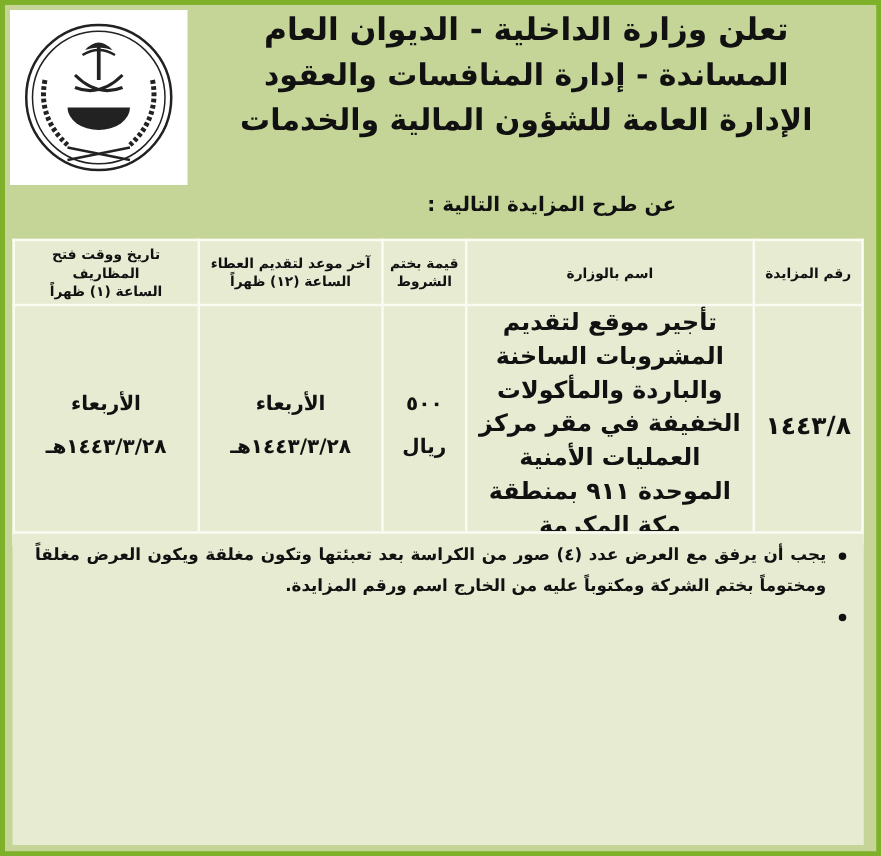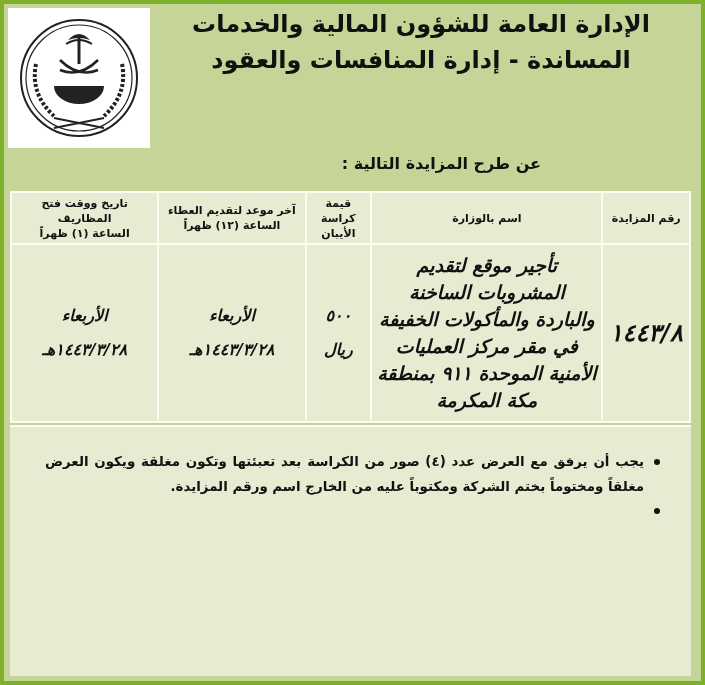--- a/index.html
+++ b/index.html
@@ -30,30 +30,30 @@
   }
   table.bid {
     position:absolute; left:10px; top:191px; width:681px;
     border-collapse:collapse; background:#e6ebd2;
   }
   table.bid td, table.bid th {
     border:2px solid #fafcf2; text-align:center; color:#111;
     font-weight:bold; padding:0 4px;
   }
   table.bid th { font-size:11px; line-height:15px; height:50px; }
-  table.bid td { height:176px;font-style:italic; }
-  .c-num { width:78px; font-size:24px; }
+  table.bid td { height:176px; }
+  .c-num { width:78px; font-size:20px; }
   .c-name { width:236px; font-size:19px; line-height:27px; }
   .c-price { width:58px; font-size:16px; line-height:34px; }
   .c-date { width:143px; font-size:16px; line-height:34px; }
   .notes {
     position:absolute; left:10px; top:425px; width:681px; height:249px;
     background:#e6ebd2; border-top:2px solid #fafcf2;
   }
-  .notes ul { list-style:none; margin:17px; padding:6px 14px 0 18px; }
+  .notes ul { list-style:none; margin:0; padding:6px 14px 0 18px; }
   .notes li {
     position:relative; padding-right:16px; font-size:13.4px;
     font-weight:bold; line-height:24.5px; color:#111; text-align:justify;
   }
   .notes li .dot {
     position:absolute; right:0; top:9px; width:6px; height:6px;
     background:#111; border-radius:50%;
   }
   .iban { font-family:"Liberation Serif", serif; font-weight:normal; font-size:16px; }
 </style>
@@ -71,32 +71,33 @@
       <path d="M44 46 q18 18 38 10" stroke="#222" stroke-width="2.5" fill="none"></path>
       <path d="M82 46 q-18 18 -38 10" stroke="#222" stroke-width="2.5" fill="none"></path>
       <path d="M38 72 a25 18 0 0 0 50 0 z" fill="#222"></path>
       <path d="M20 50 q-6 30 18 52" stroke="#222" stroke-width="4" fill="none" stroke-dasharray="3 2"></path>
       <path d="M106 50 q6 30 -18 52" stroke="#222" stroke-width="4" fill="none" stroke-dasharray="3 2"></path>
       <path d="M38 104 l50 10 M88 104 l-50 10" stroke="#222" stroke-width="2"></path>
     </svg>
   </div>
 
   <div class="header">
+    <div class="h1">تعلن وزارة الداخلية - الديوان العام</div>
+    <div class="h2">المساندة - إدارة المنافسات والعقود</div>
     <div class="h2">الإدارة العامة للشؤون المالية والخدمات</div>
-    <div class="h2">المساندة - إدارة المنافسات والعقود</div>
   </div>
   <div class="sub">عن طرح المزايدة التالية :</div>
 </div>
 
 <table class="bid">
   <tbody>
       <tr>
     <th class="c-num">رقم المزايدة</th>
     <th class="c-name">اسم بالوزارة</th>
-    <th class="c-price">قيمة كراسة الأيبان</th>
+    <th class="c-price">قيمة بختم الشروط</th>
     <th class="c-date">
       <div>آخر موعد لتقديم العطاء</div>
       <div>الساعة (١٢) ظهراً</div>
     </th>
     <th class="c-date">
       <div>تاريخ ووقت فتح المظاريف</div>
       <div>الساعة (١) ظهراً</div>
     </th>
   </tr>
   <tr>

